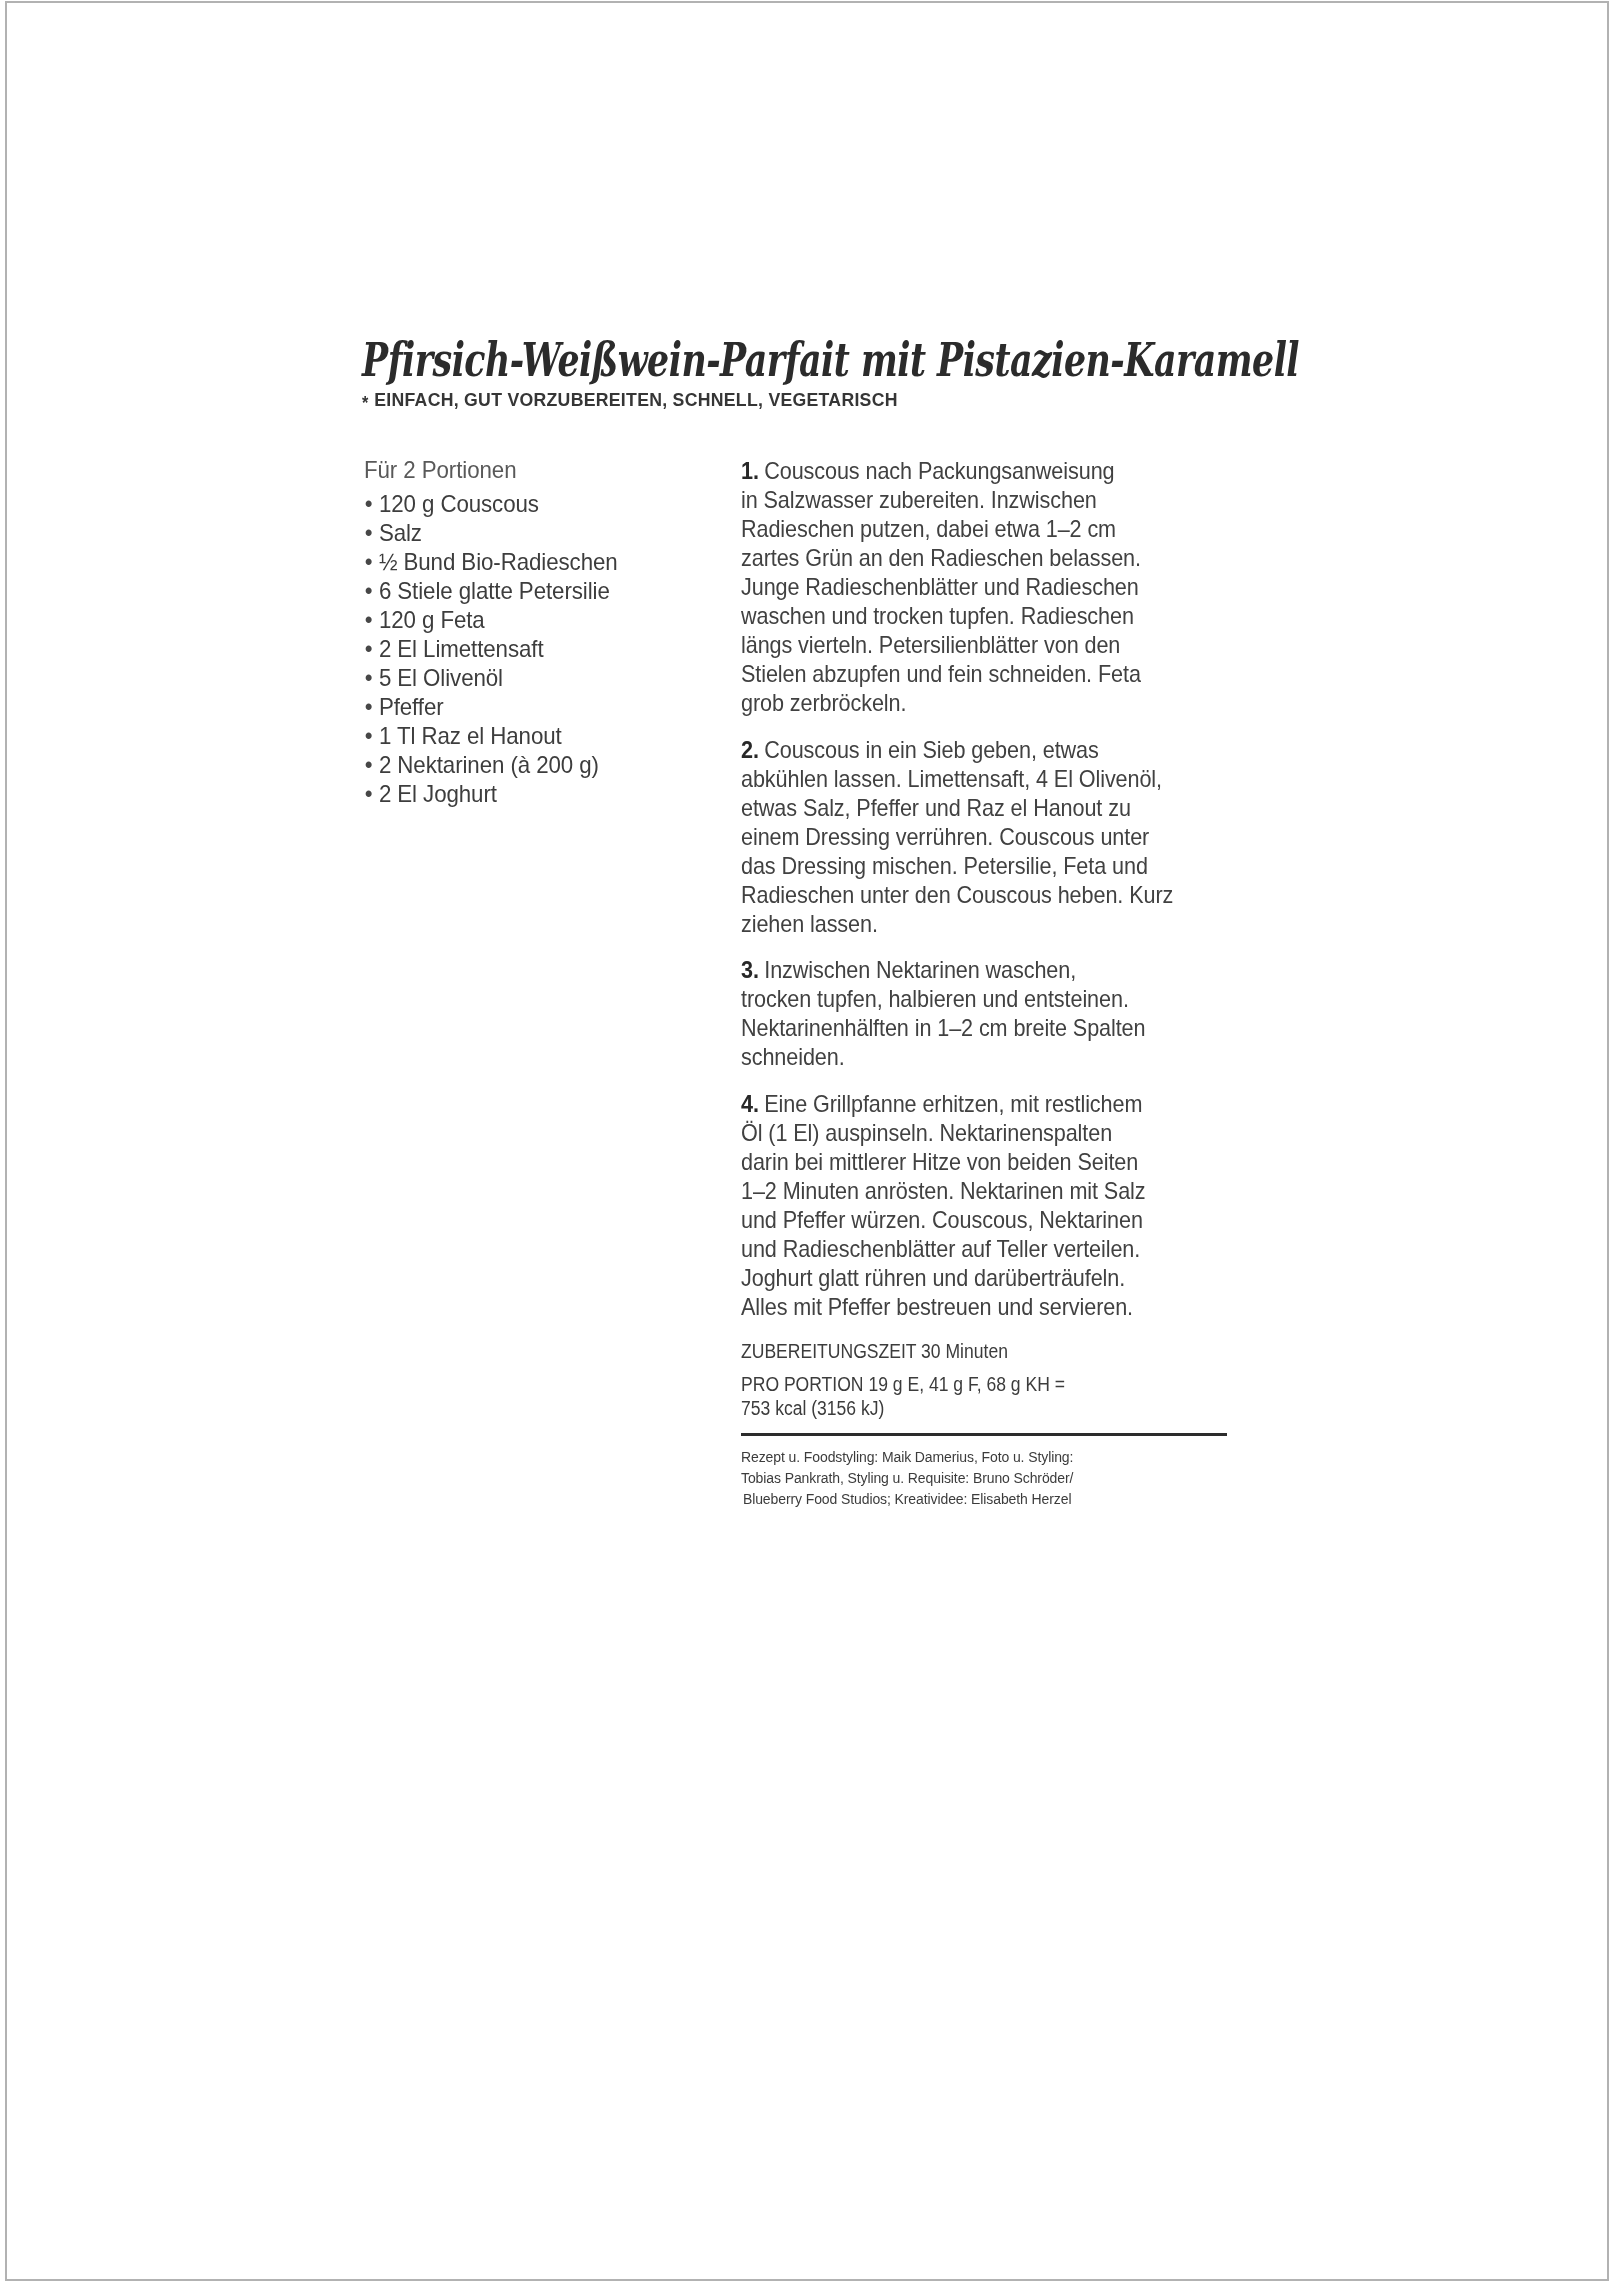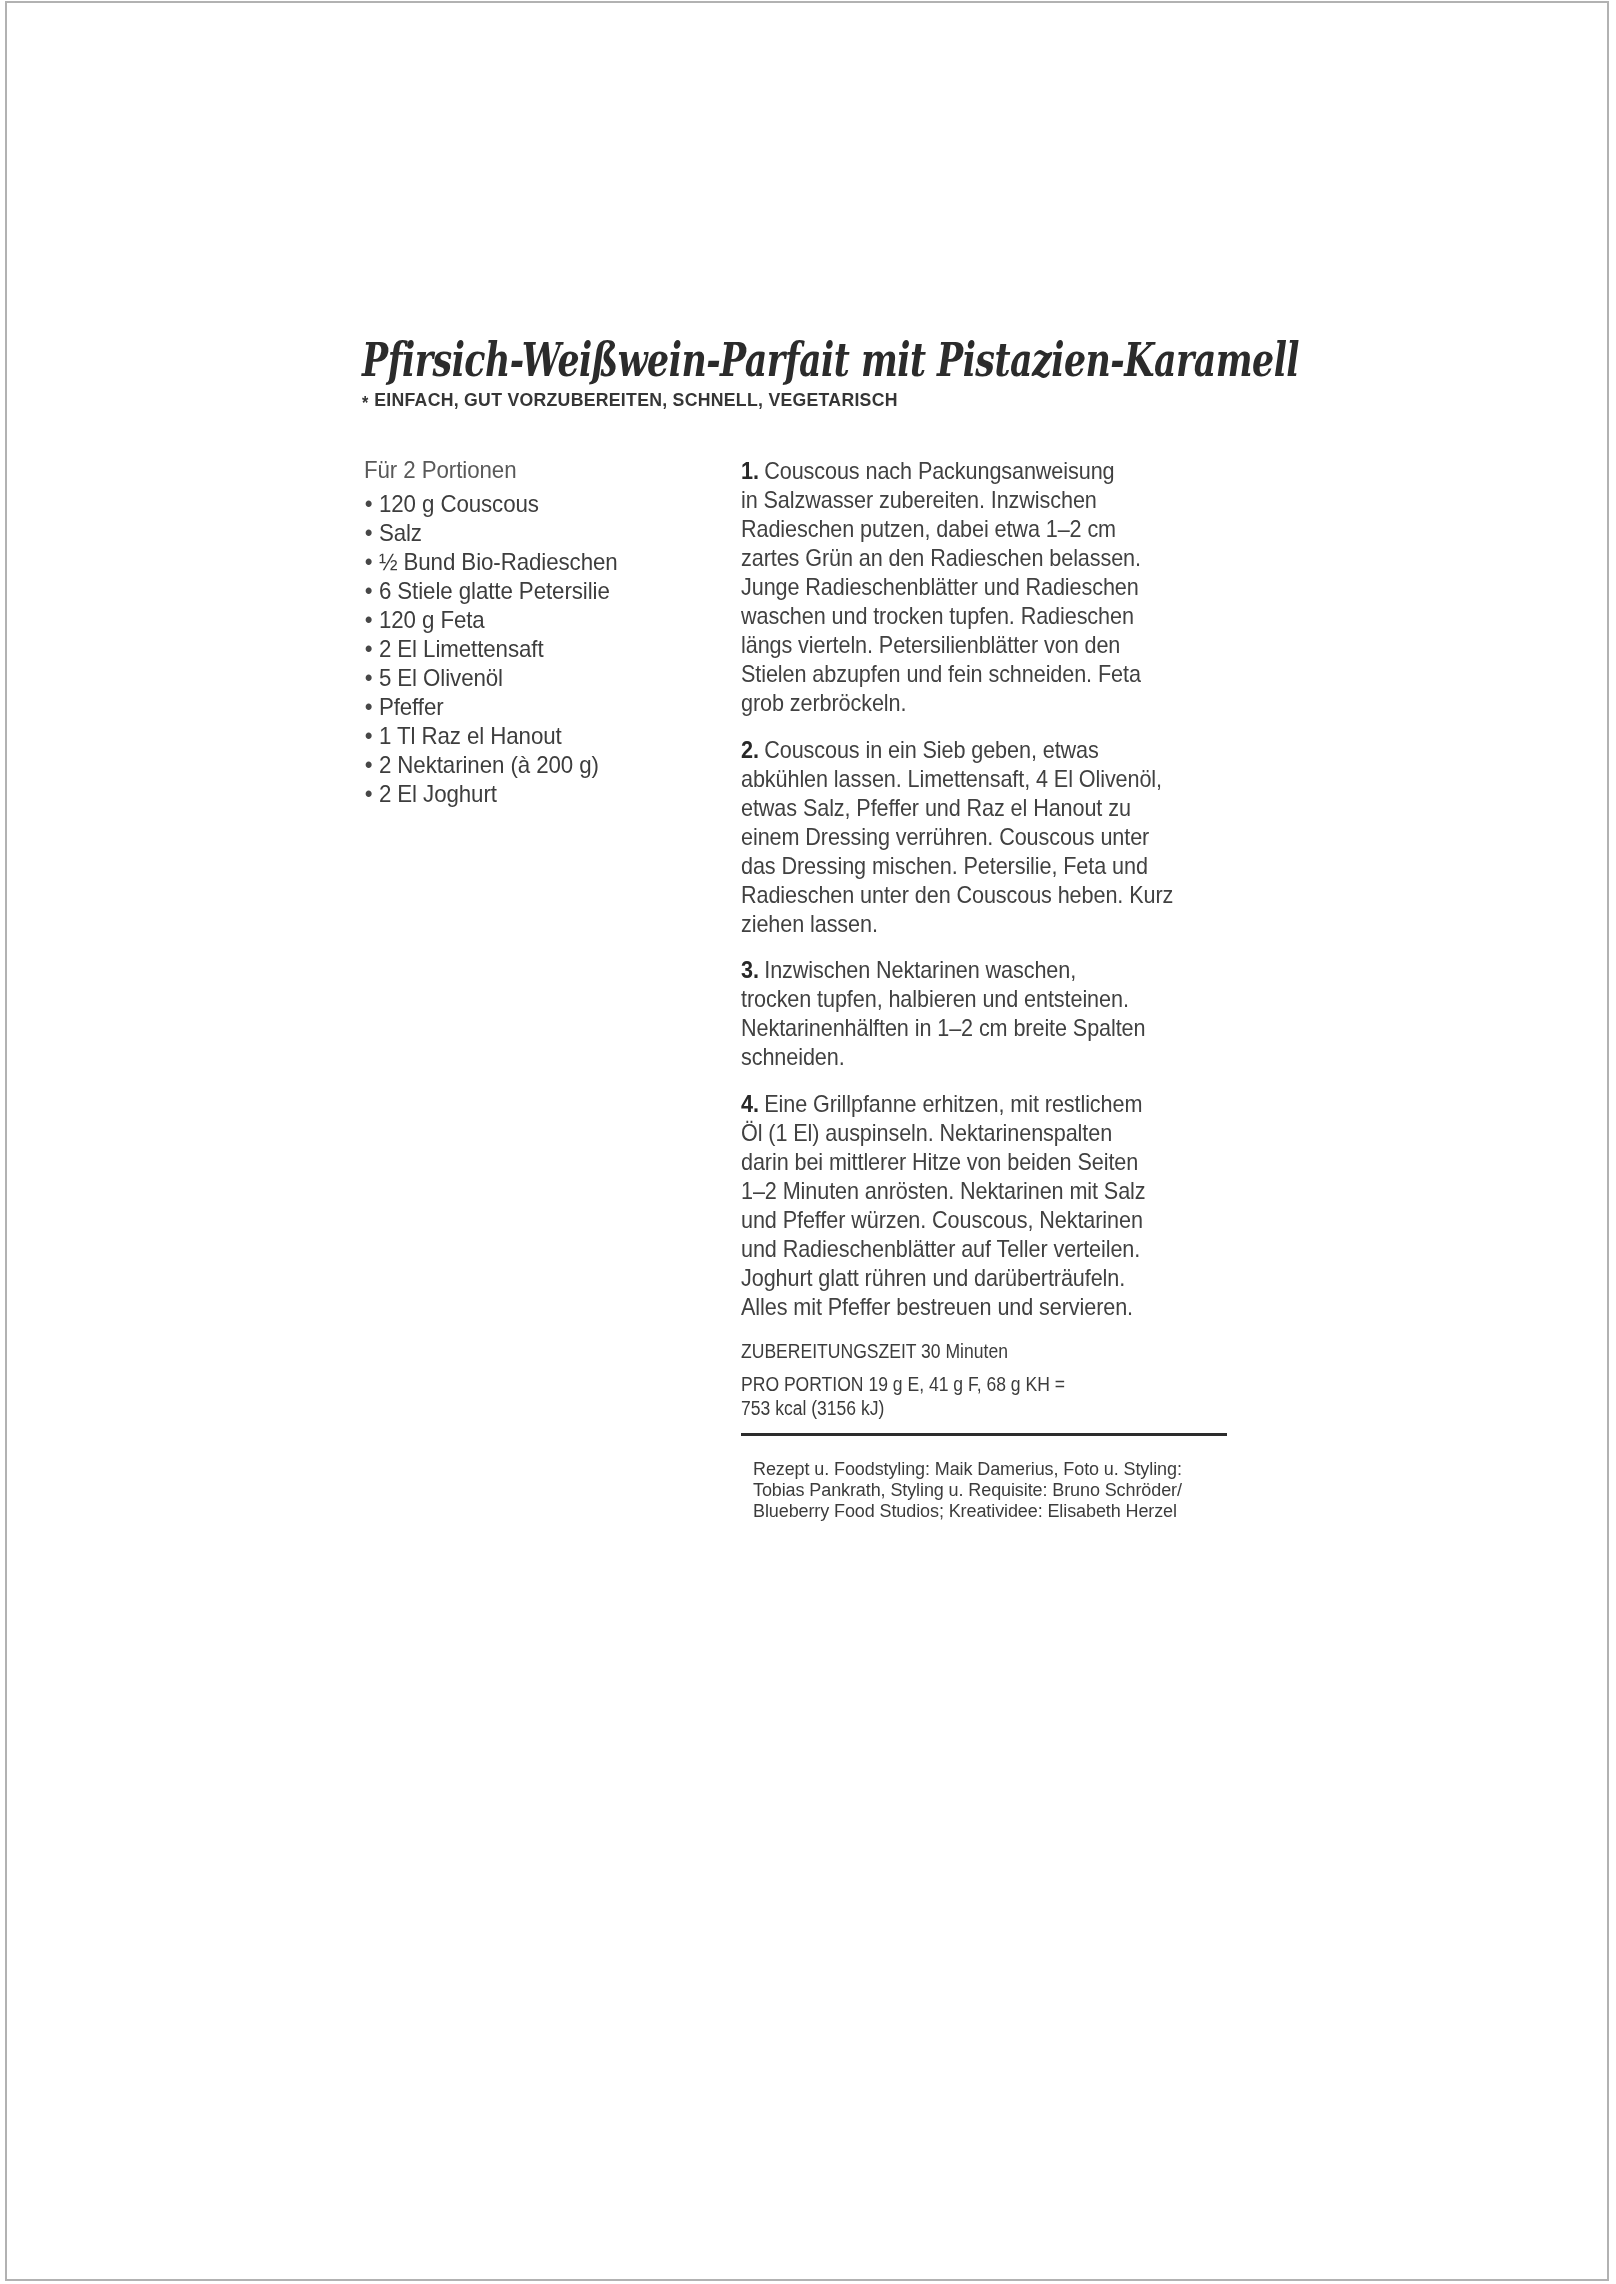--- a/index.html
+++ b/index.html
@@ -63,23 +63,23 @@
     position:absolute; left:741px; top:1373px; margin:0;
     font-size:19.5px; line-height:23.6px; color:#3c3c3c;
     white-space:pre-line;
     transform:scaleX(0.9); transform-origin:left top;
   }
   .rule {
     position:absolute; left:741px; top:1433px;
     width:486px; height:2.7px; background:#2c2c2c;
   }
   .credits {
-    position:absolute; left:741px; top:1447px; margin:12px;
-    font-size:18px; line-height:21px; color:#3c3c3c;
-    white-space:pre-line; letter-spacing:-0.1px;
+    position:absolute; left:741px; top:1447px; margin:0;
+    font-size:14px; line-height:21px; color:#3c3c3c;
+    white-space:pre-line; letter-spacing:-0.1px;text-align:center;
   }
 </style>
 </head>
 <body>
 
 <div>
   <div class="frame"></div>
 
   <h1 class="title">Pfirsich-Weißwein-Parfait mit Pistazien-Karamell</h1>
 

